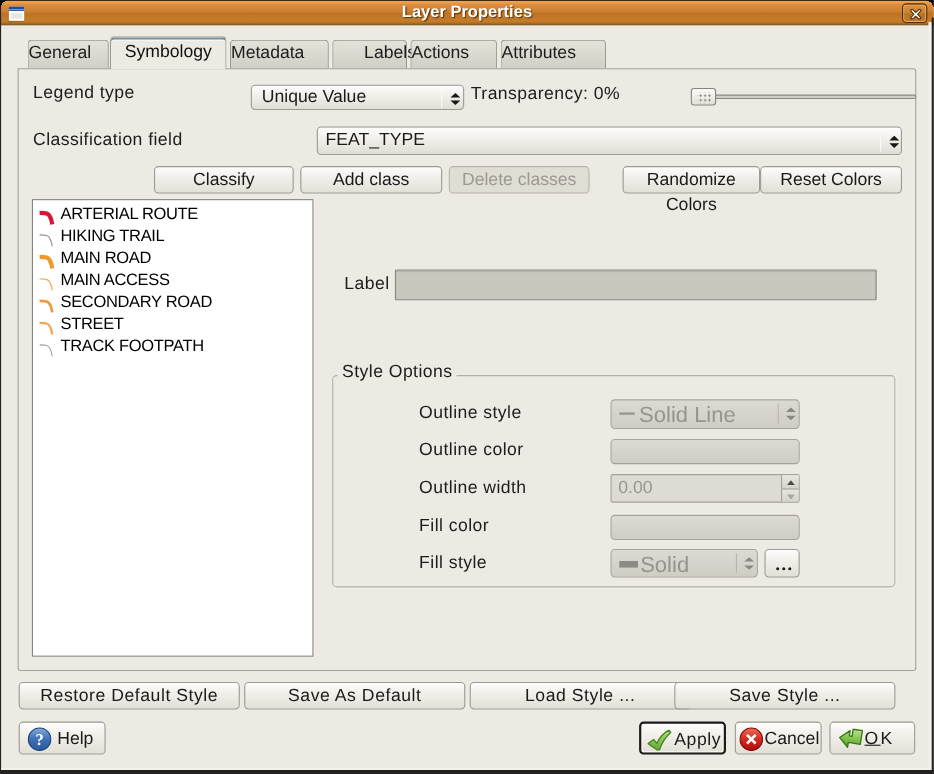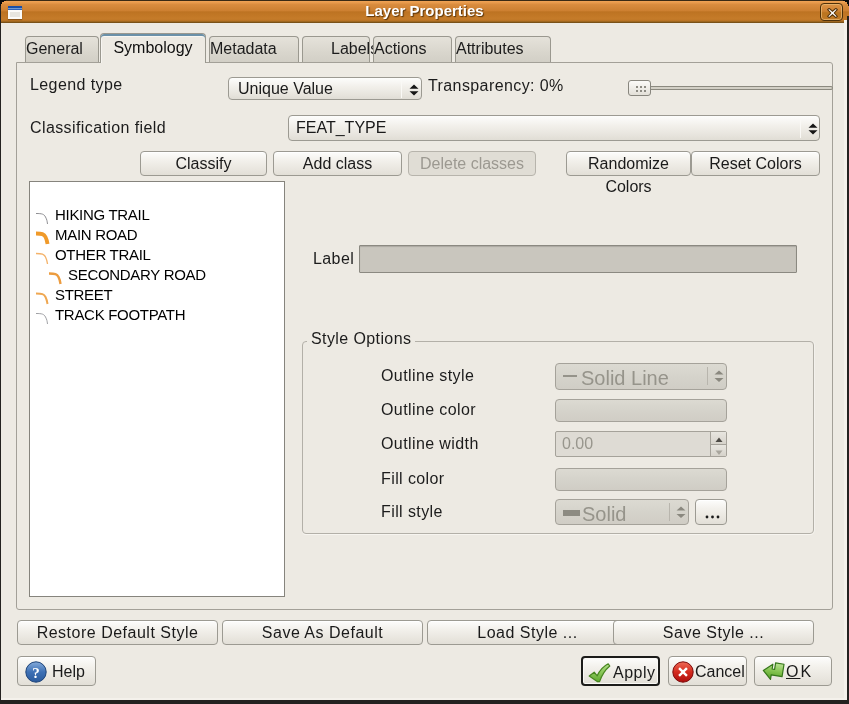--- a/index.html
+++ b/index.html
@@ -175,39 +175,45 @@
     </svg>
   </div>
 
 <div class="abs btn rowbtn" id="b-classify">Classify</div>
 <div class="abs btn rowbtn" id="b-addclass">Add class</div>
 <div class="abs btn-dis rowbtn" id="b-delclass">Delete classes</div>
 <div class="abs btn rowbtn" id="b-random">Randomize Colors</div>
 <div class="abs btn rowbtn" id="b-reset">Reset Colors</div>
 
 <div class="abs" id="listbox">
+  <div class="li" style="top:5px;">
+      <svg width="22" height="20" viewBox="0 0 22 20">
+        <path d="M4 6.5 C10 6.5 12 7 13.5 10 C15 13 15 13.5 15.5 17" fill="none" stroke="#d5173e" stroke-width="3.8"></path>
+      </svg>
+      <span class="txt">ARTERIAL ROUTE</span>
+    </div>
   <div class="li" style="top:25px;">
       <svg width="22" height="20" viewBox="0 0 22 20">
         <path d="M4 6.5 C10 6.5 12 7 13.5 10 C15 13 15 13.5 15.5 17" fill="none" stroke="#8f8f93" stroke-width="1"></path>
       </svg>
       <span class="txt">HIKING TRAIL</span>
     </div>
   <div class="li" style="top:45px;">
       <svg width="22" height="20" viewBox="0 0 22 20">
         <path d="M4 6.5 C10 6.5 12 7 13.5 10 C15 13 15 13.5 15.5 17" fill="none" stroke="#f09a2a" stroke-width="3.8"></path>
       </svg>
       <span class="txt">MAIN ROAD</span>
     </div>
   <div class="li" style="top:65px;">
       <svg width="22" height="20" viewBox="0 0 22 20">
         <path d="M4 6.5 C10 6.5 12 7 13.5 10 C15 13 15 13.5 15.5 17" fill="none" stroke="#f4b269" stroke-width="1.3"></path>
       </svg>
-      <span class="txt">OTHER TRAIL</span>
-    </div>
-  <div class="li" style="top:85px;margin-left:13px;">
+      <span class="txt">MAIN ACCESS</span>
+    </div>
+  <div class="li" style="top:85px;">
       <svg width="22" height="20" viewBox="0 0 22 20">
         <path d="M4 6.5 C10 6.5 12 7 13.5 10 C15 13 15 13.5 15.5 17" fill="none" stroke="#ec9c3f" stroke-width="2.4"></path>
       </svg>
       <span class="txt">SECONDARY ROAD</span>
     </div>
   <div class="li" style="top:105px;">
       <svg width="22" height="20" viewBox="0 0 22 20">
         <path d="M4 6.5 C10 6.5 12 7 13.5 10 C15 13 15 13.5 15.5 17" fill="none" stroke="#efa751" stroke-width="2"></path>
       </svg>
       <span class="txt">STREET</span>

